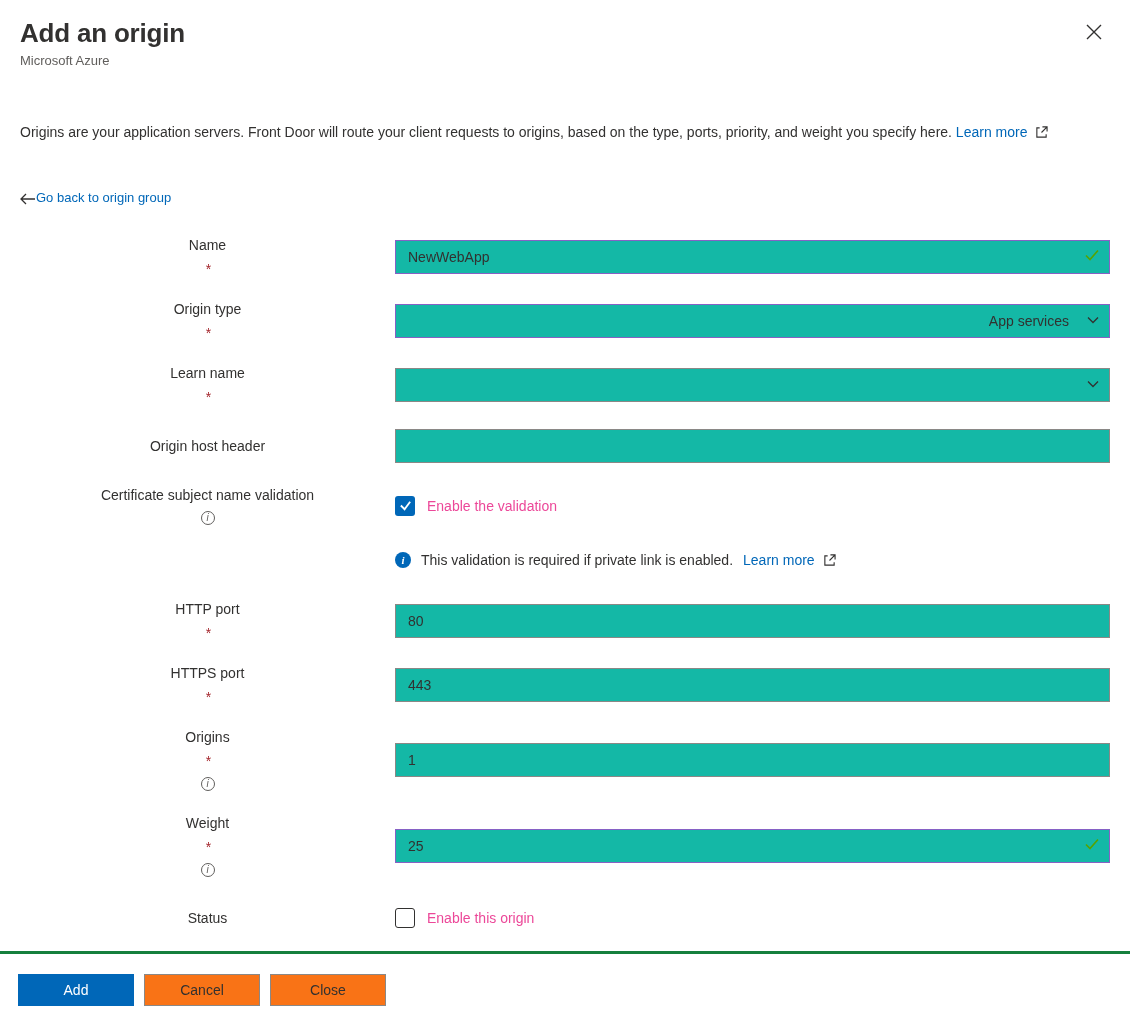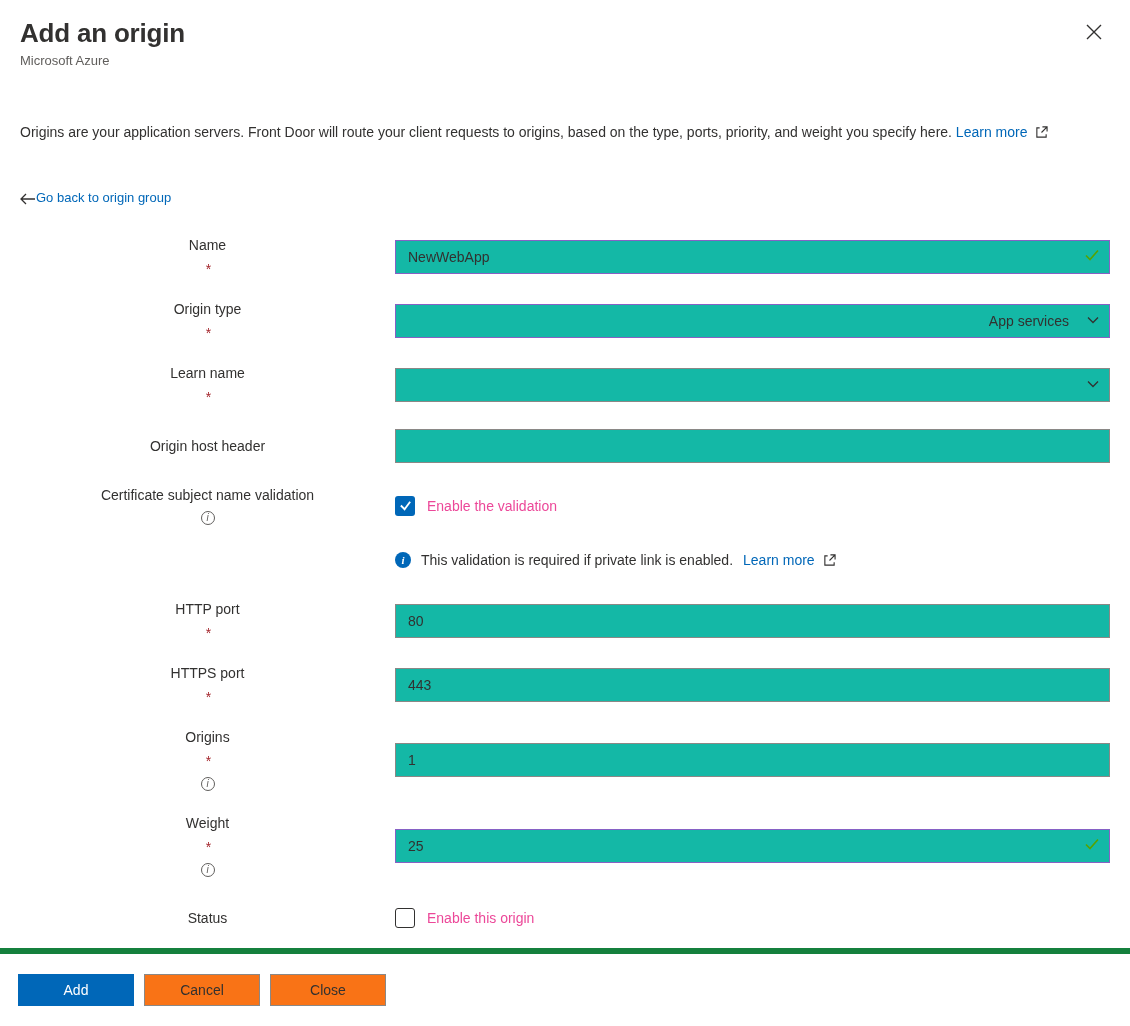--- a/index.html
+++ b/index.html
@@ -107,21 +107,21 @@
     }
     .info-badge {
       width:16px; height:16px; border-radius:50%;
       background:#0067b8;
       display:flex;align-items:center;justify-content:center;
       color:#fff; font-family: Georgia, serif; font-style: italic;
       font-weight:bold; font-size:11px;
     }
     .footer {
       position:absolute; left:0; right:0; bottom:0;
-      border-top:6px solid #15803d;
+      border-top:3px solid #15803d;
       padding: 20px 18px 20px 18px;
       display:flex; gap:10px;
     }
     .btn {
       height:32px;
       min-width: 116px;
       padding: 0 18px;
       font-size:14px;
       font-family:inherit;
       cursor:pointer;

